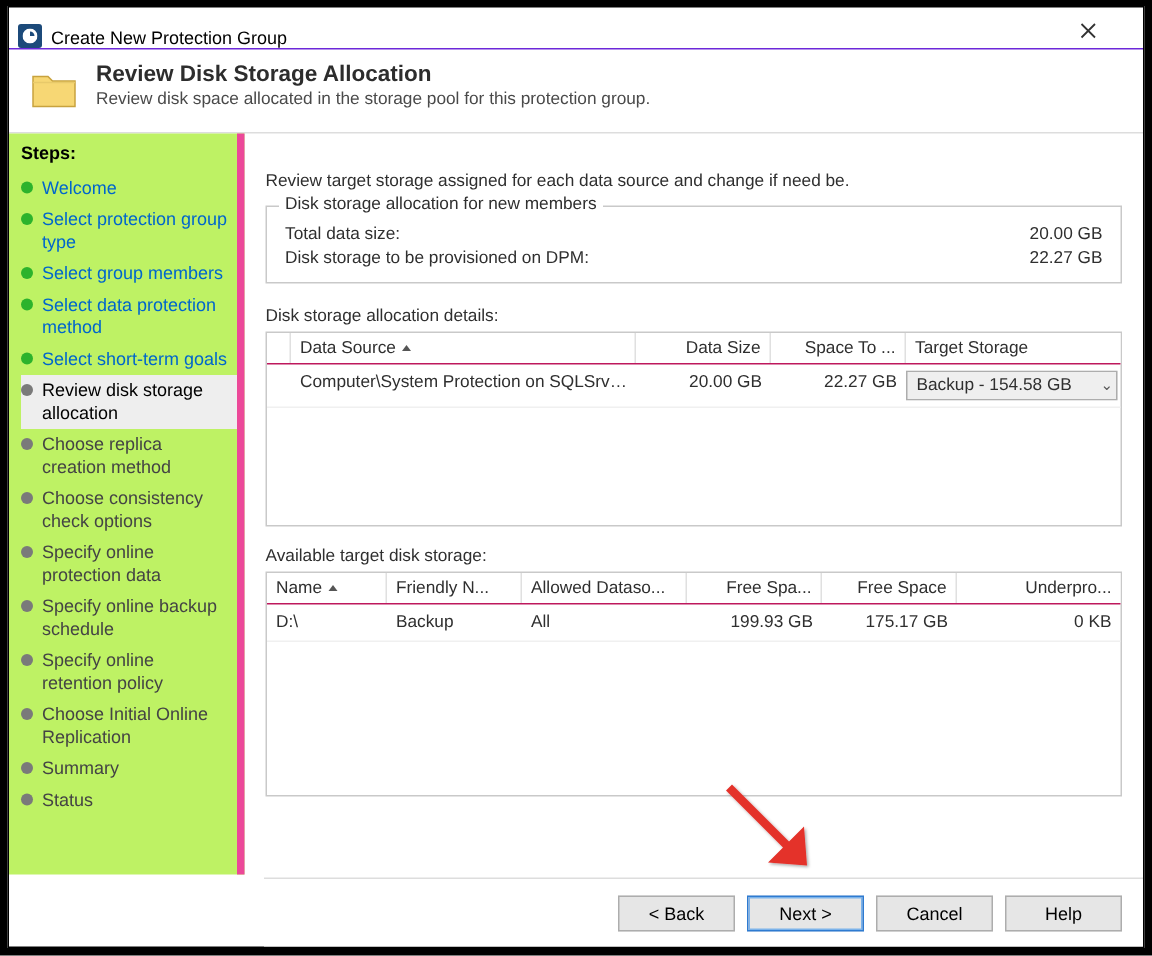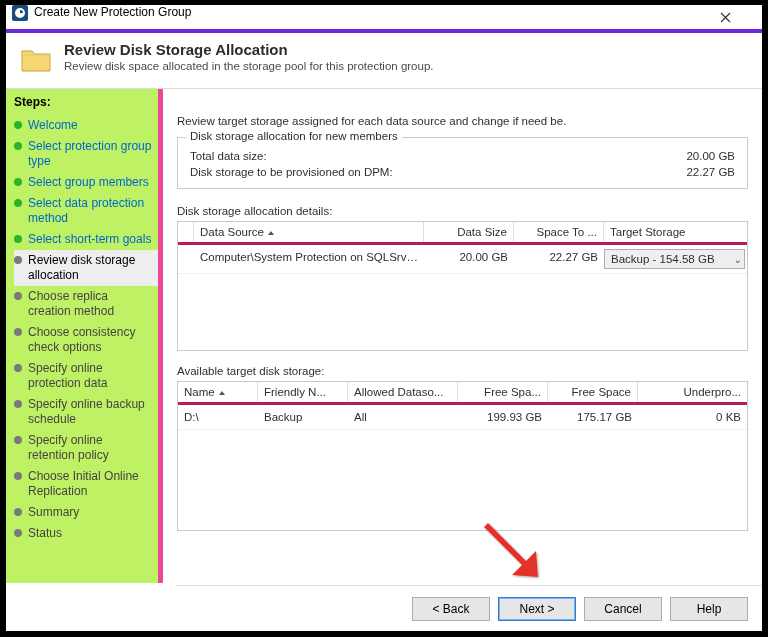--- a/index.html
+++ b/index.html
@@ -15,23 +15,23 @@
   }
   .frame {
     position: absolute;
     left: 5px; top: 4px; width: 758px; height: 628px;
     background: #fff;
     border: 1px solid #000;
   }
   .titlebar {
     height: 28px;
     display: flex;
-    align-items: flex-start;
+    align-items: flex-end;
     padding: 0 17px 0 6px;
-    border-bottom: 4px solid #6d28d9;
+    border-bottom: 1px solid #6d28d9;
   }
   .titlebar .appicon {
     width: 16px; height: 16px;
     background: #1c4a7a;
     border-radius: 2px;
     display: flex; align-items: center; justify-content: center;
     margin-right: 6px;
   }
   .titlebar .appicon svg { width: 10px; height: 10px; fill: #fff; }
   .titlebar .title { flex: 1; font-size: 12px; color: #000; }
@@ -112,21 +112,21 @@
   .kv .v { color: #2f2f2f; }
   .section-label { font-size: 11.5px; color: #2f2f2f; margin-bottom: 4px; }
   .grid {
     border: 1px solid #c9c9c9;
     background: #fff;
     margin-bottom: 14px;
   }
   .grid .head {
     display: flex;
     background: #fff;
-    border-bottom: 3px solid #be185d;
+    border-bottom: 1px solid #be185d;
   }
   .grid .head .col {
     padding: 4px 6px;
     border-right: 1px solid #e0e0e0;
     font-size: 11.5px;
     color: #2f2f2f;
     white-space: nowrap;
     overflow: hidden;
     text-overflow: ellipsis;
   }

